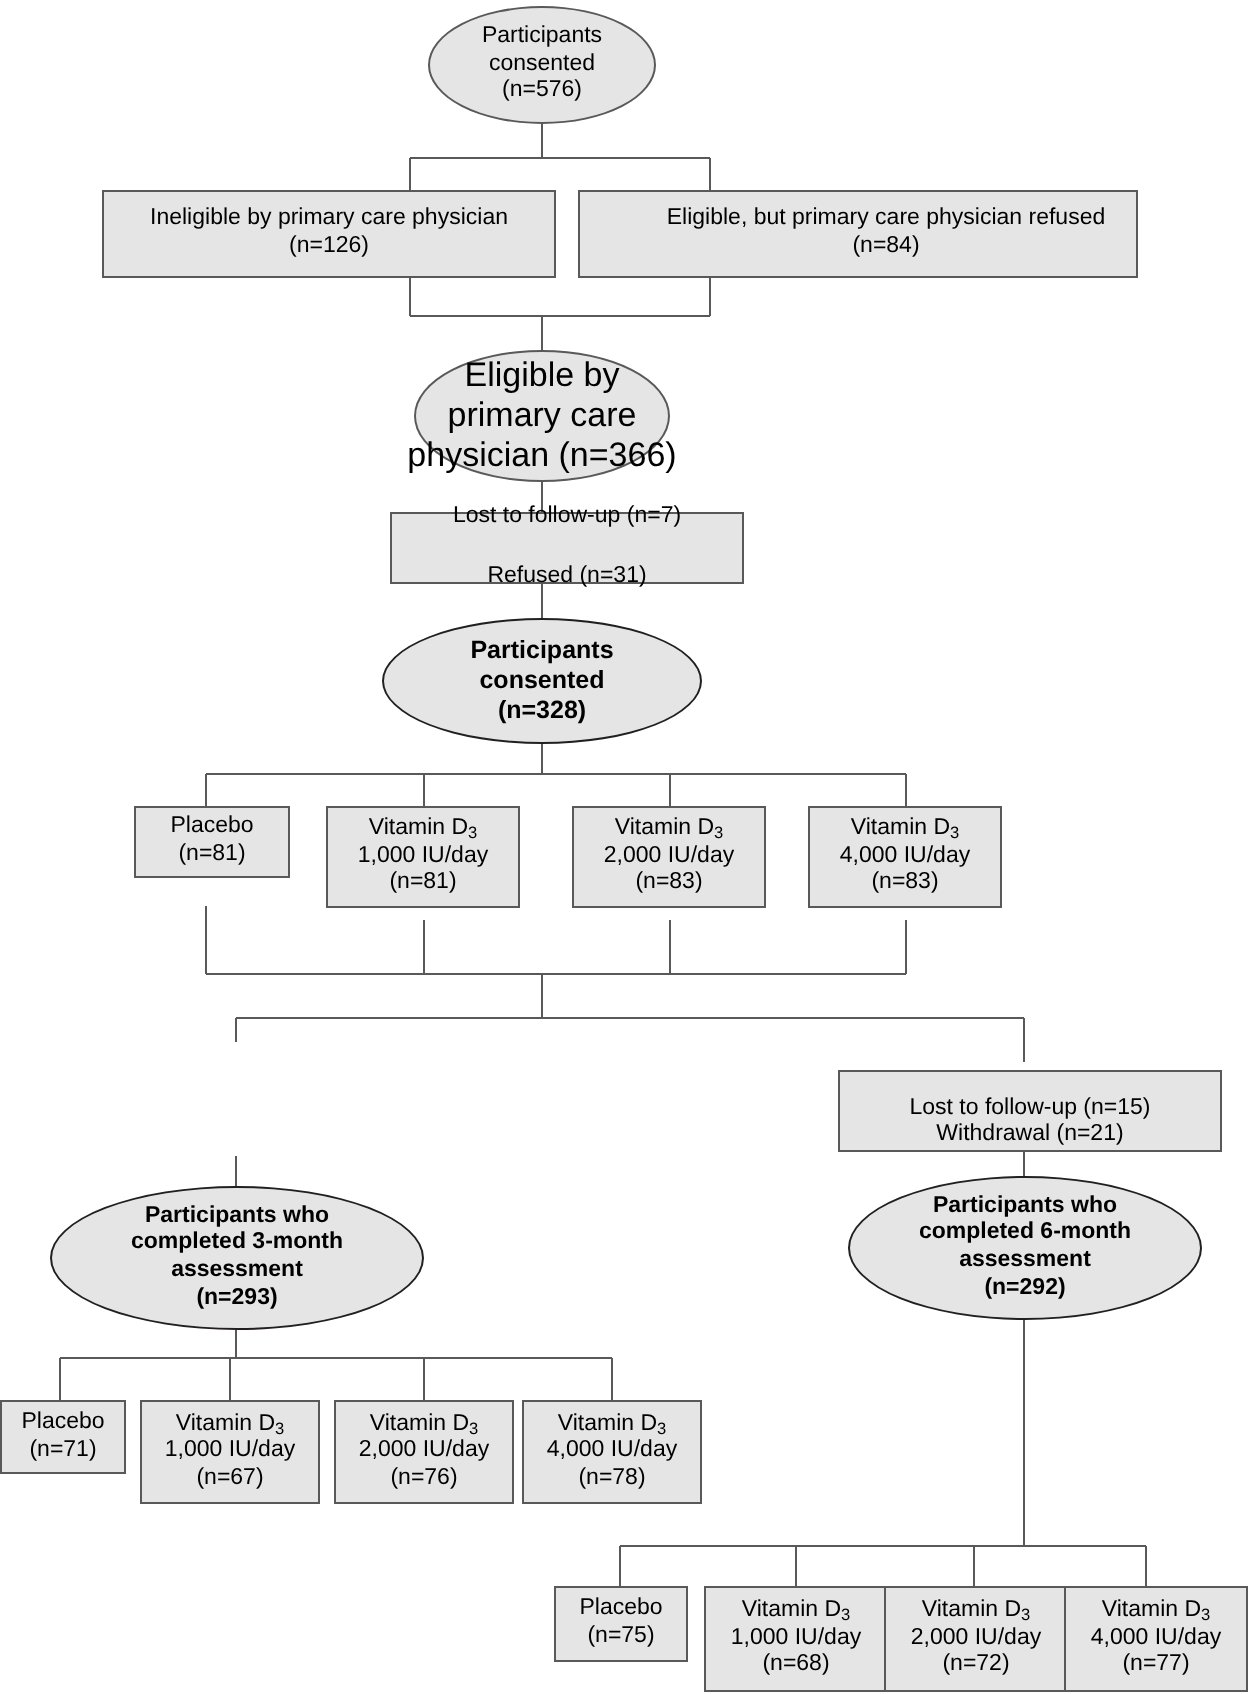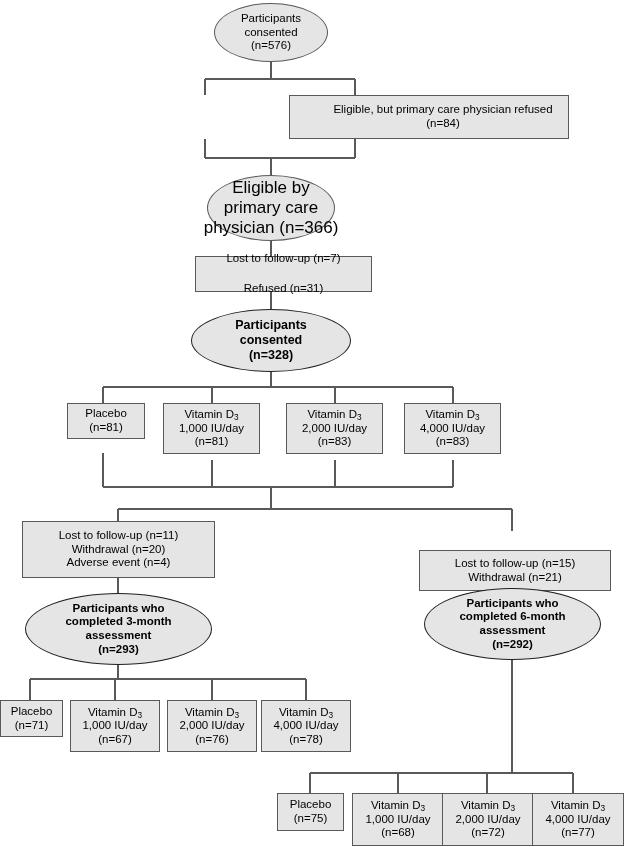--- a/index.html
+++ b/index.html
@@ -120,20 +120,24 @@
       <path d="M573,773 L573,793"></path>
     </g>
   </svg>
 
   <div class="node oval" style="left:214px; top:3px; width:114px; height:59px; font-size:11.5px;">
     <span class="line">Participants</span>
     <span class="line">consented</span>
     <span class="line">(n=576)</span>
   </div>
 
+  <div class="node box" style="left:51px; top:95px; width:227px; height:44px; font-size:11.5px;">
+    <span class="line">Ineligible by primary care physician</span>
+    <span class="line">(n=126)</span>
+  </div>
 
   <div class="node box" style="left:289px; top:95px; width:280px; height:44px; font-size:11.5px;padding-left:28px;">
     <span class="line">Eligible, but primary care physician refused</span>
     <span class="line">(n=84)</span>
   </div>
 
   <div class="node oval" style="left:207px; top:175px; width:128px; height:66px; font-size:17px;">
     <span class="line">Eligible by</span>
     <span class="line">primary care</span>
     <span class="line">physician (n=366)</span>
@@ -166,27 +170,22 @@
     <span class="line">2,000 IU/day</span>
     <span class="line">(n=83)</span>
   </div>
 
   <div class="node box" style="left:404px; top:403px; width:97px; height:51px; font-size:11.5px;">
     <span class="line">Vitamin D<sub>3</sub></span>
     <span class="line">4,000 IU/day</span>
     <span class="line">(n=83)</span>
   </div>
 
-  <div class="node box" style="left:22px; top:521px; width:193px; height:57px; font-size:11.5px;">
-    <span class="line">Lost to follow-up (n=11)</span>
-    <span class="line">Withdrawal (n=20)</span>
-    <span class="line">Adverse event (n=4)</span>
-  </div>
-
-  <div class="node box" style="left:419px; top:550px; width:192px; height:41px; font-size:11.5px;">
+
+  <div class="node box" style="left:419px; top:535px; width:192px; height:41px; font-size:11.5px;justify-content:flex-end;">
     <span class="line">Lost to follow-up (n=15)</span>
     <span class="line">Withdrawal (n=21)</span>
   </div>
 
   <div class="node oval bold-node" style="left:25px; top:593px; width:187px; height:72px; font-size:11.5px;">
     <span class="line">Participants who</span>
     <span class="line">completed 3-month</span>
     <span class="line">assessment</span>
     <span class="line">(n=293)</span>
   </div>

